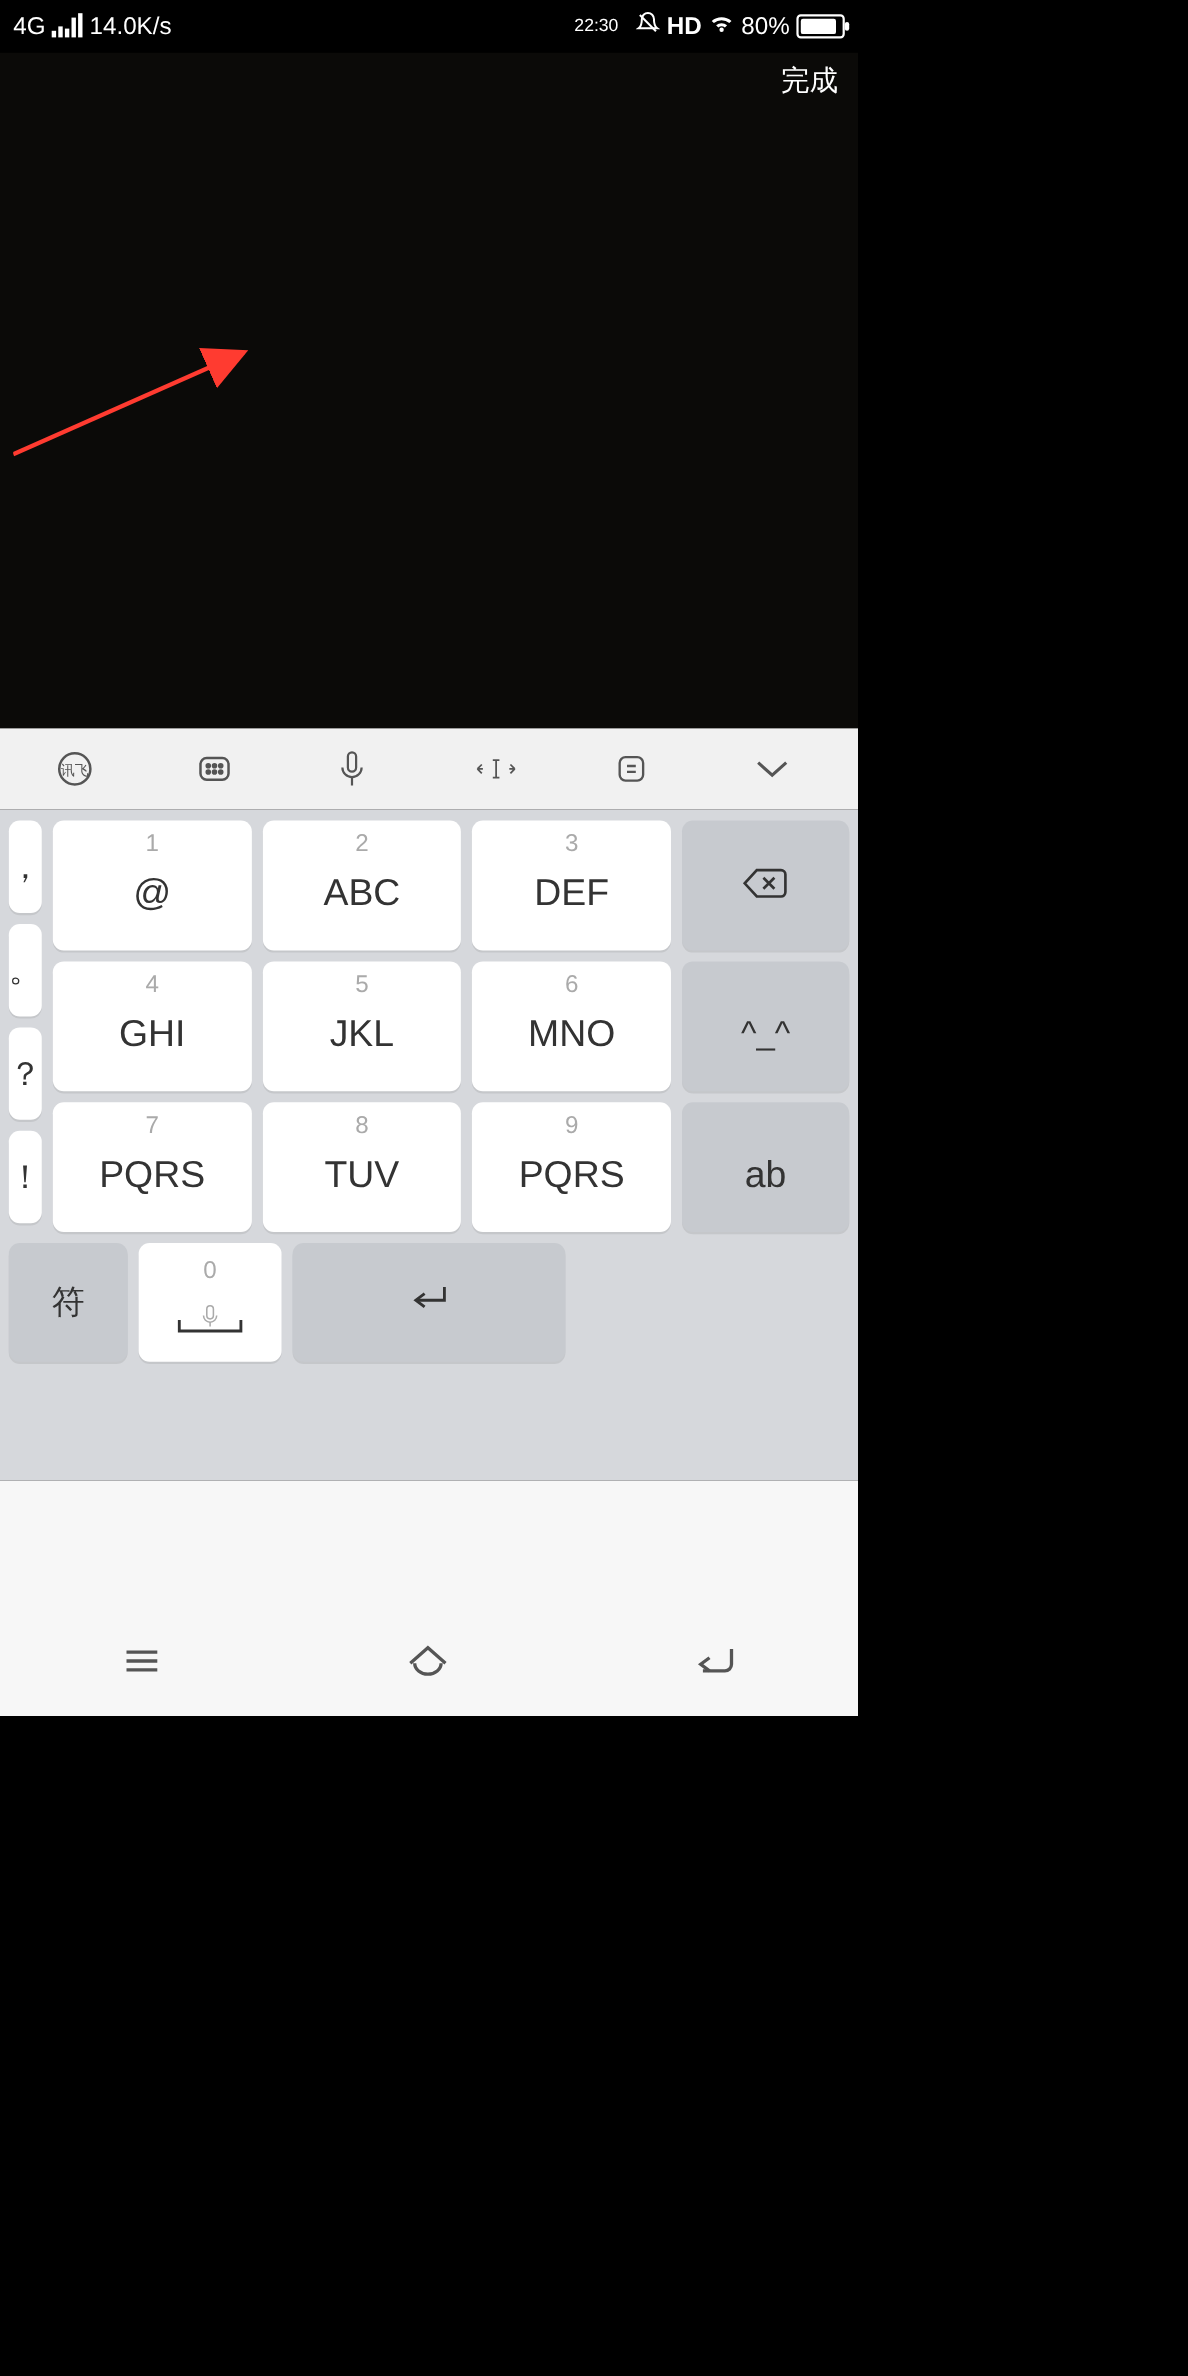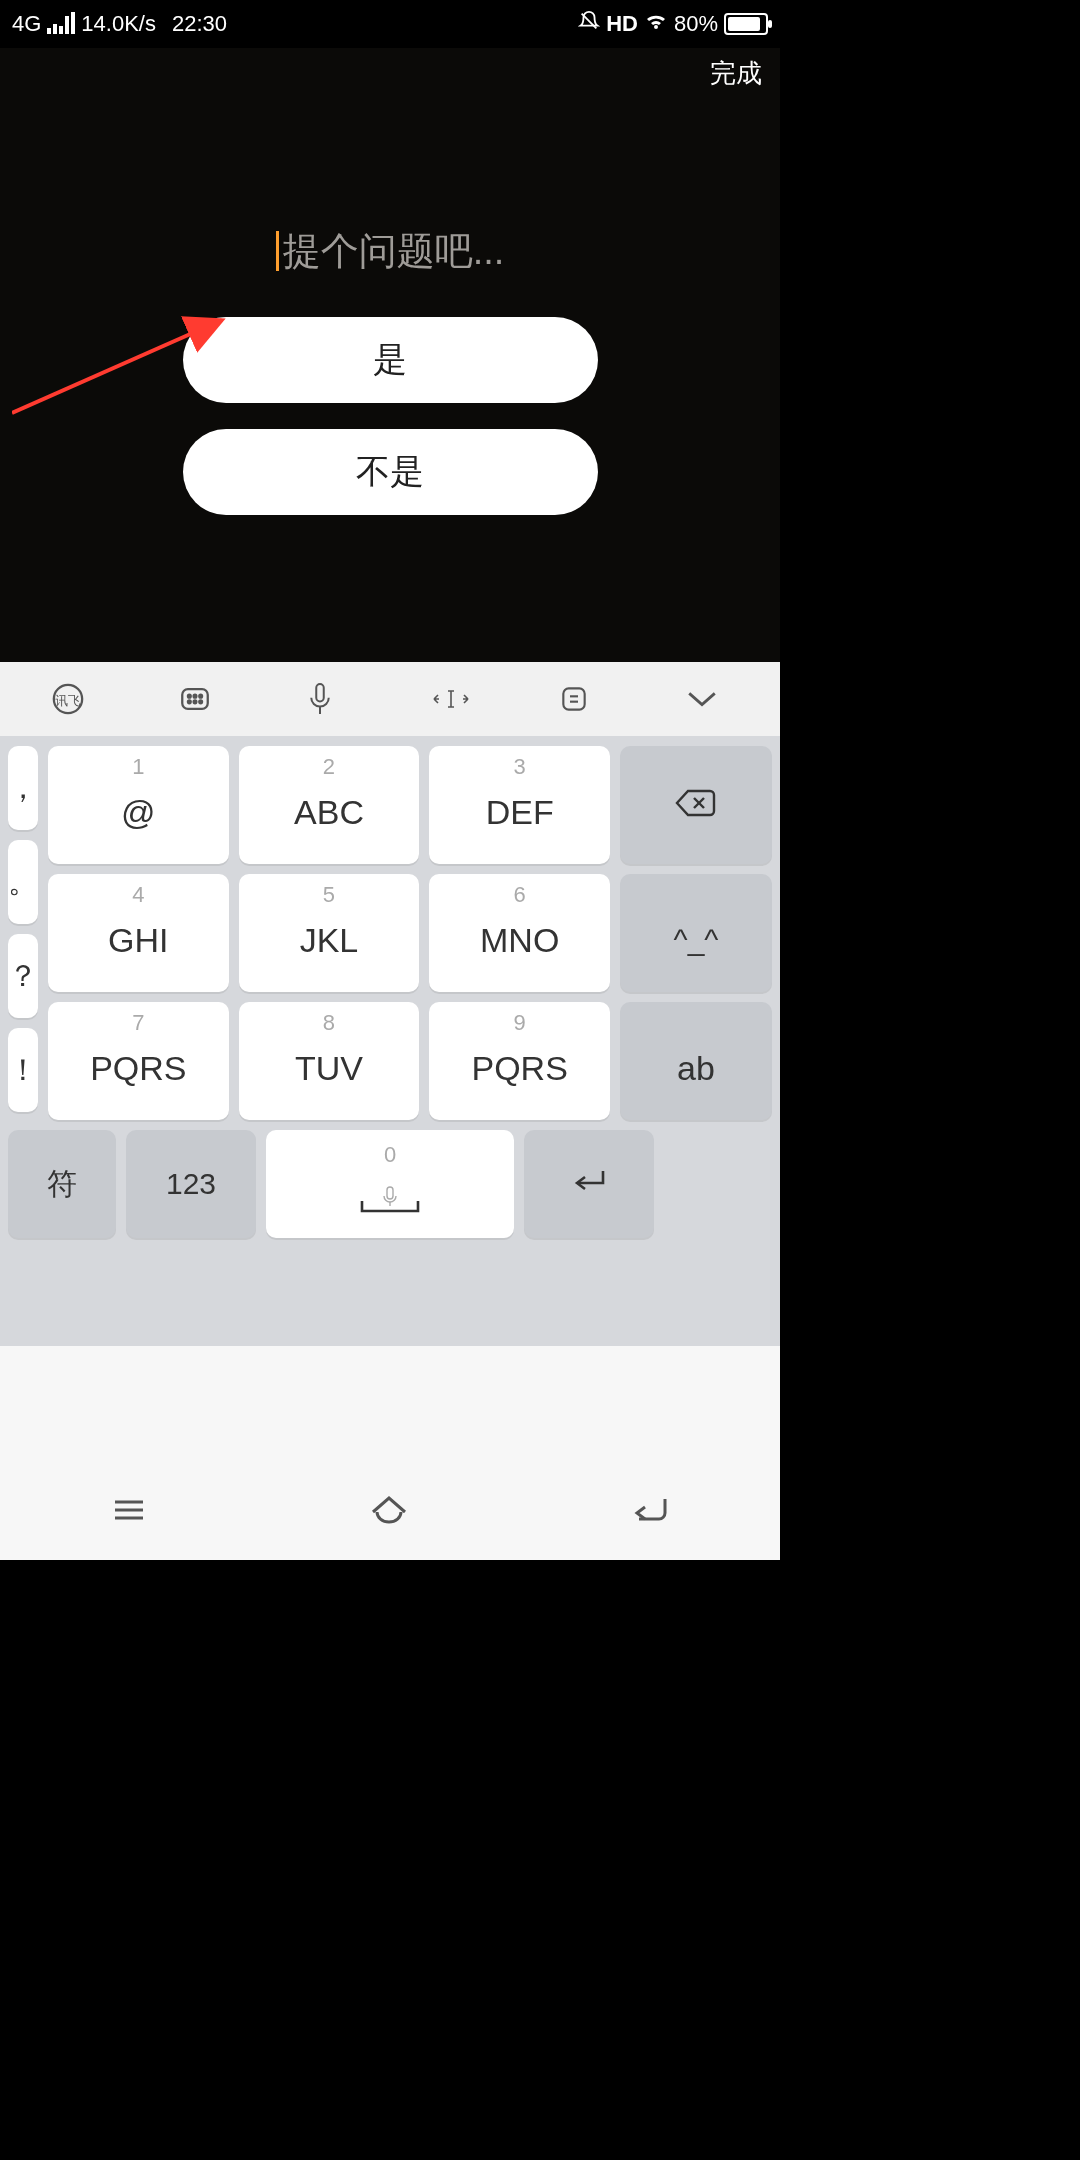--- a/index.html
+++ b/index.html
@@ -2,21 +2,21 @@
 <html><head>
 <meta charset="utf-8">
 <style>
   * { margin: 0; padding: 0; box-sizing: border-box; }
   html, body { width: 780px; height: 1561px; overflow: hidden; font-family: -apple-system, "Helvetica Neue", Arial, sans-serif; }
   body { background: #000; }
 
   
   .status-bar { height: 48px; display: flex; align-items: center; color: #fff; font-size: 22px; padding: 0 12px; background:#000;gap:16px; }
   .status-left { display:flex; align-items:center; gap:6px; }
-  .status-center { flex:1; text-align:left; font-size:22px; }
+  .status-center { flex:1; text-align:right; font-size:16px; }
   .status-right { display:flex; align-items:center; gap:6px; }
   .signal-bars { display:inline-flex; align-items:flex-end; gap:2px; height:20px; }
   .signal-bars span { width:4px; background:#fff; display:inline-block; }
   .signal-bars span:nth-child(1){height:6px;}
   .signal-bars span:nth-child(2){height:10px;}
   .signal-bars span:nth-child(3){height:8px;}
   .signal-bars span:nth-child(4){height:18px;}
   .signal-bars span:nth-child(5){height:22px;}
   .battery { width:44px; height:22px; border:2px solid #fff; border-radius:4px; position:relative; }
   .battery::after { content:""; position:absolute; right:-6px; top:5px; width:4px; height:8px; background:#fff; border-radius:2px; }
@@ -103,29 +103,20 @@
     <span>80%</span>
     <span class="battery">
         <span class="battery-fill"></span>
       </span>
   </div>
 </div>
 
 <div class="app-top">
   <div class="done-btn">完成</div>
 
-  <div class="question-wrap">
-    <div class="placeholder">
-      <span class="cursor"></span><span>提个问题吧...</span>
-    </div>
-    <div class="pills">
-      <div class="pill">是</div>
-      <div class="pill">不是</div>
-    </div>
-  </div>
 
   <svg class="arrow-svg" width="260" height="130">
     <defs>
       <marker id="ah" markerWidth="12" markerHeight="12" refX="9" refY="5" orient="auto">
         <path d="M0,0 L10,5 L0,10 z" fill="#ff3b30"></path>
       </marker>
     </defs>
     <line x1="0" y1="115" x2="210" y2="22" stroke="#ff3b30" stroke-width="4" marker-end="url(#ah)"></line>
   </svg>
 </div>
@@ -244,23 +235,20 @@
       <div class="key gray">
           <span class="letters">ab</span>
         </div>
     </div>
   </div>
 
   <div class="kbd-bottom">
     <div class="key gray">
         <span>符</span>
       </div>
-    <div class="key gray">
-        <span>123</span>
-      </div>
     <div class="key space-key">
       <span class="num">0</span>
       <span style="position:absolute;top:34px;">
         <svg width="18" height="22" viewBox="0 0 18 22" fill="none" stroke="#aaa" stroke-width="1.4">
             <rect x="6" y="1" width="6" height="12" rx="3"></rect>
             <path d="M3 10a6 6 0 0012 0"></path>
             <line x1="9" y1="16" x2="9" y2="20"></line>
           </svg>
       </span>
       <span style="position:absolute;bottom:14px;">

